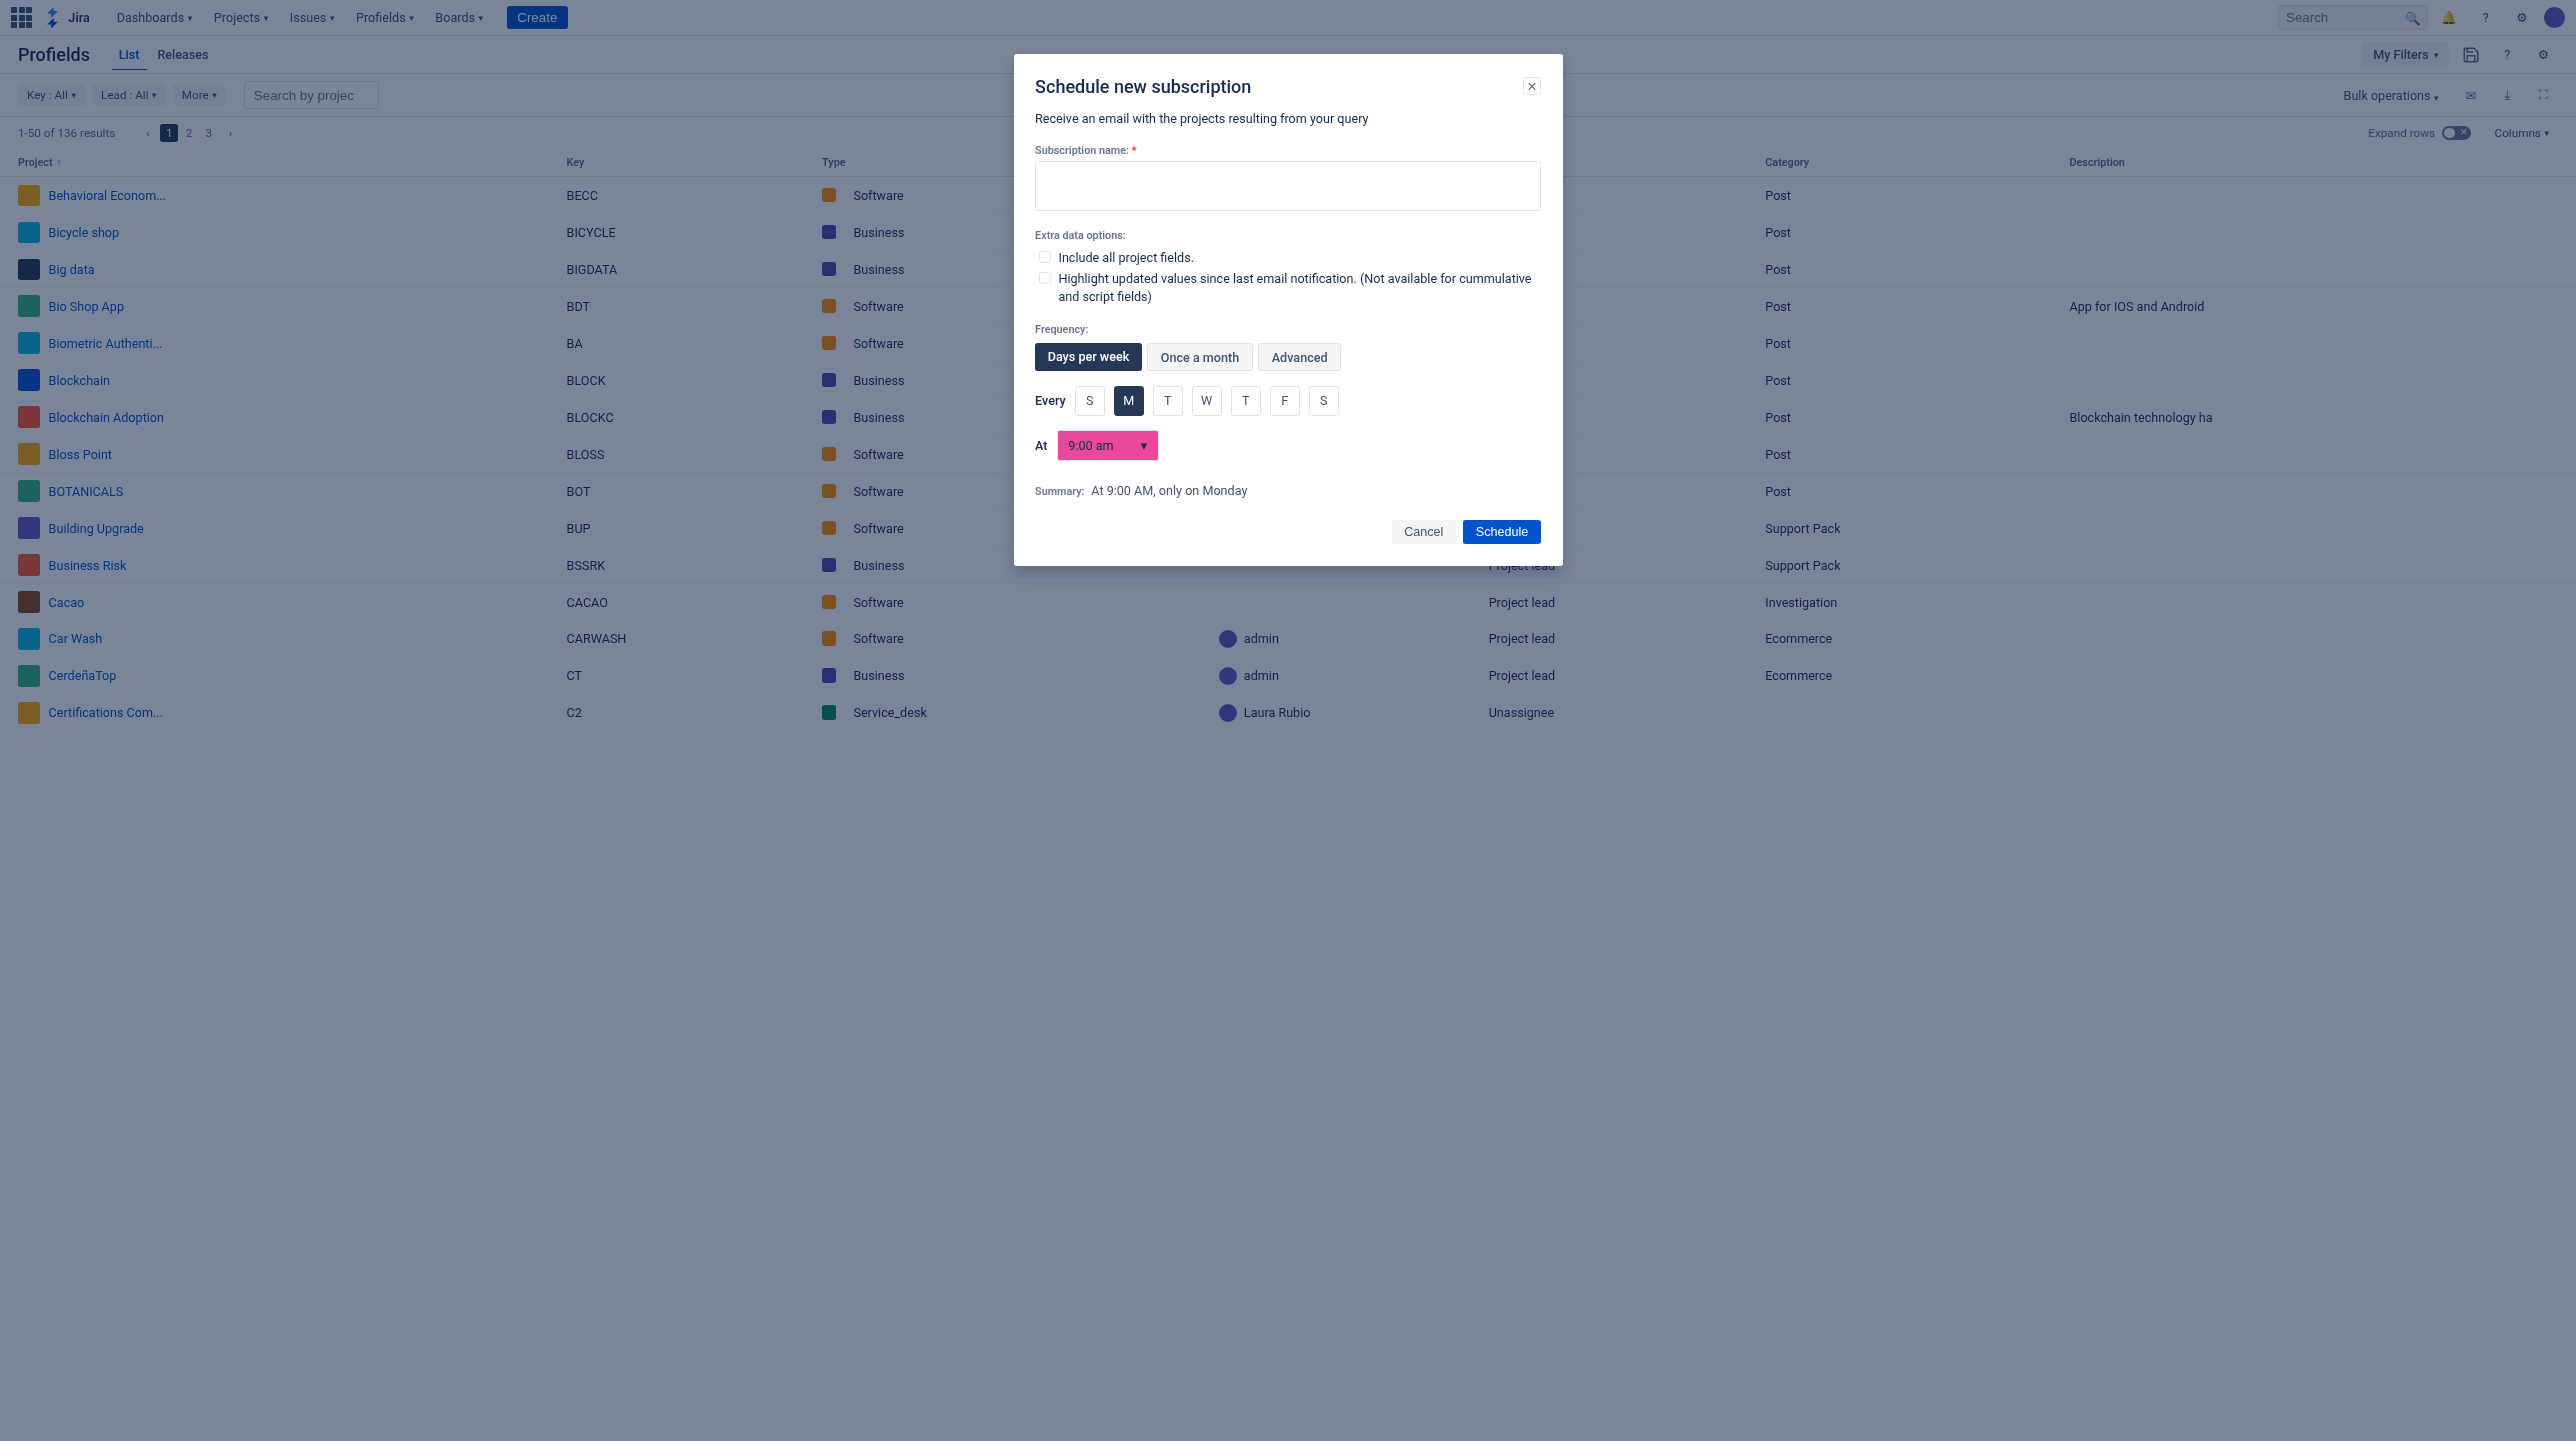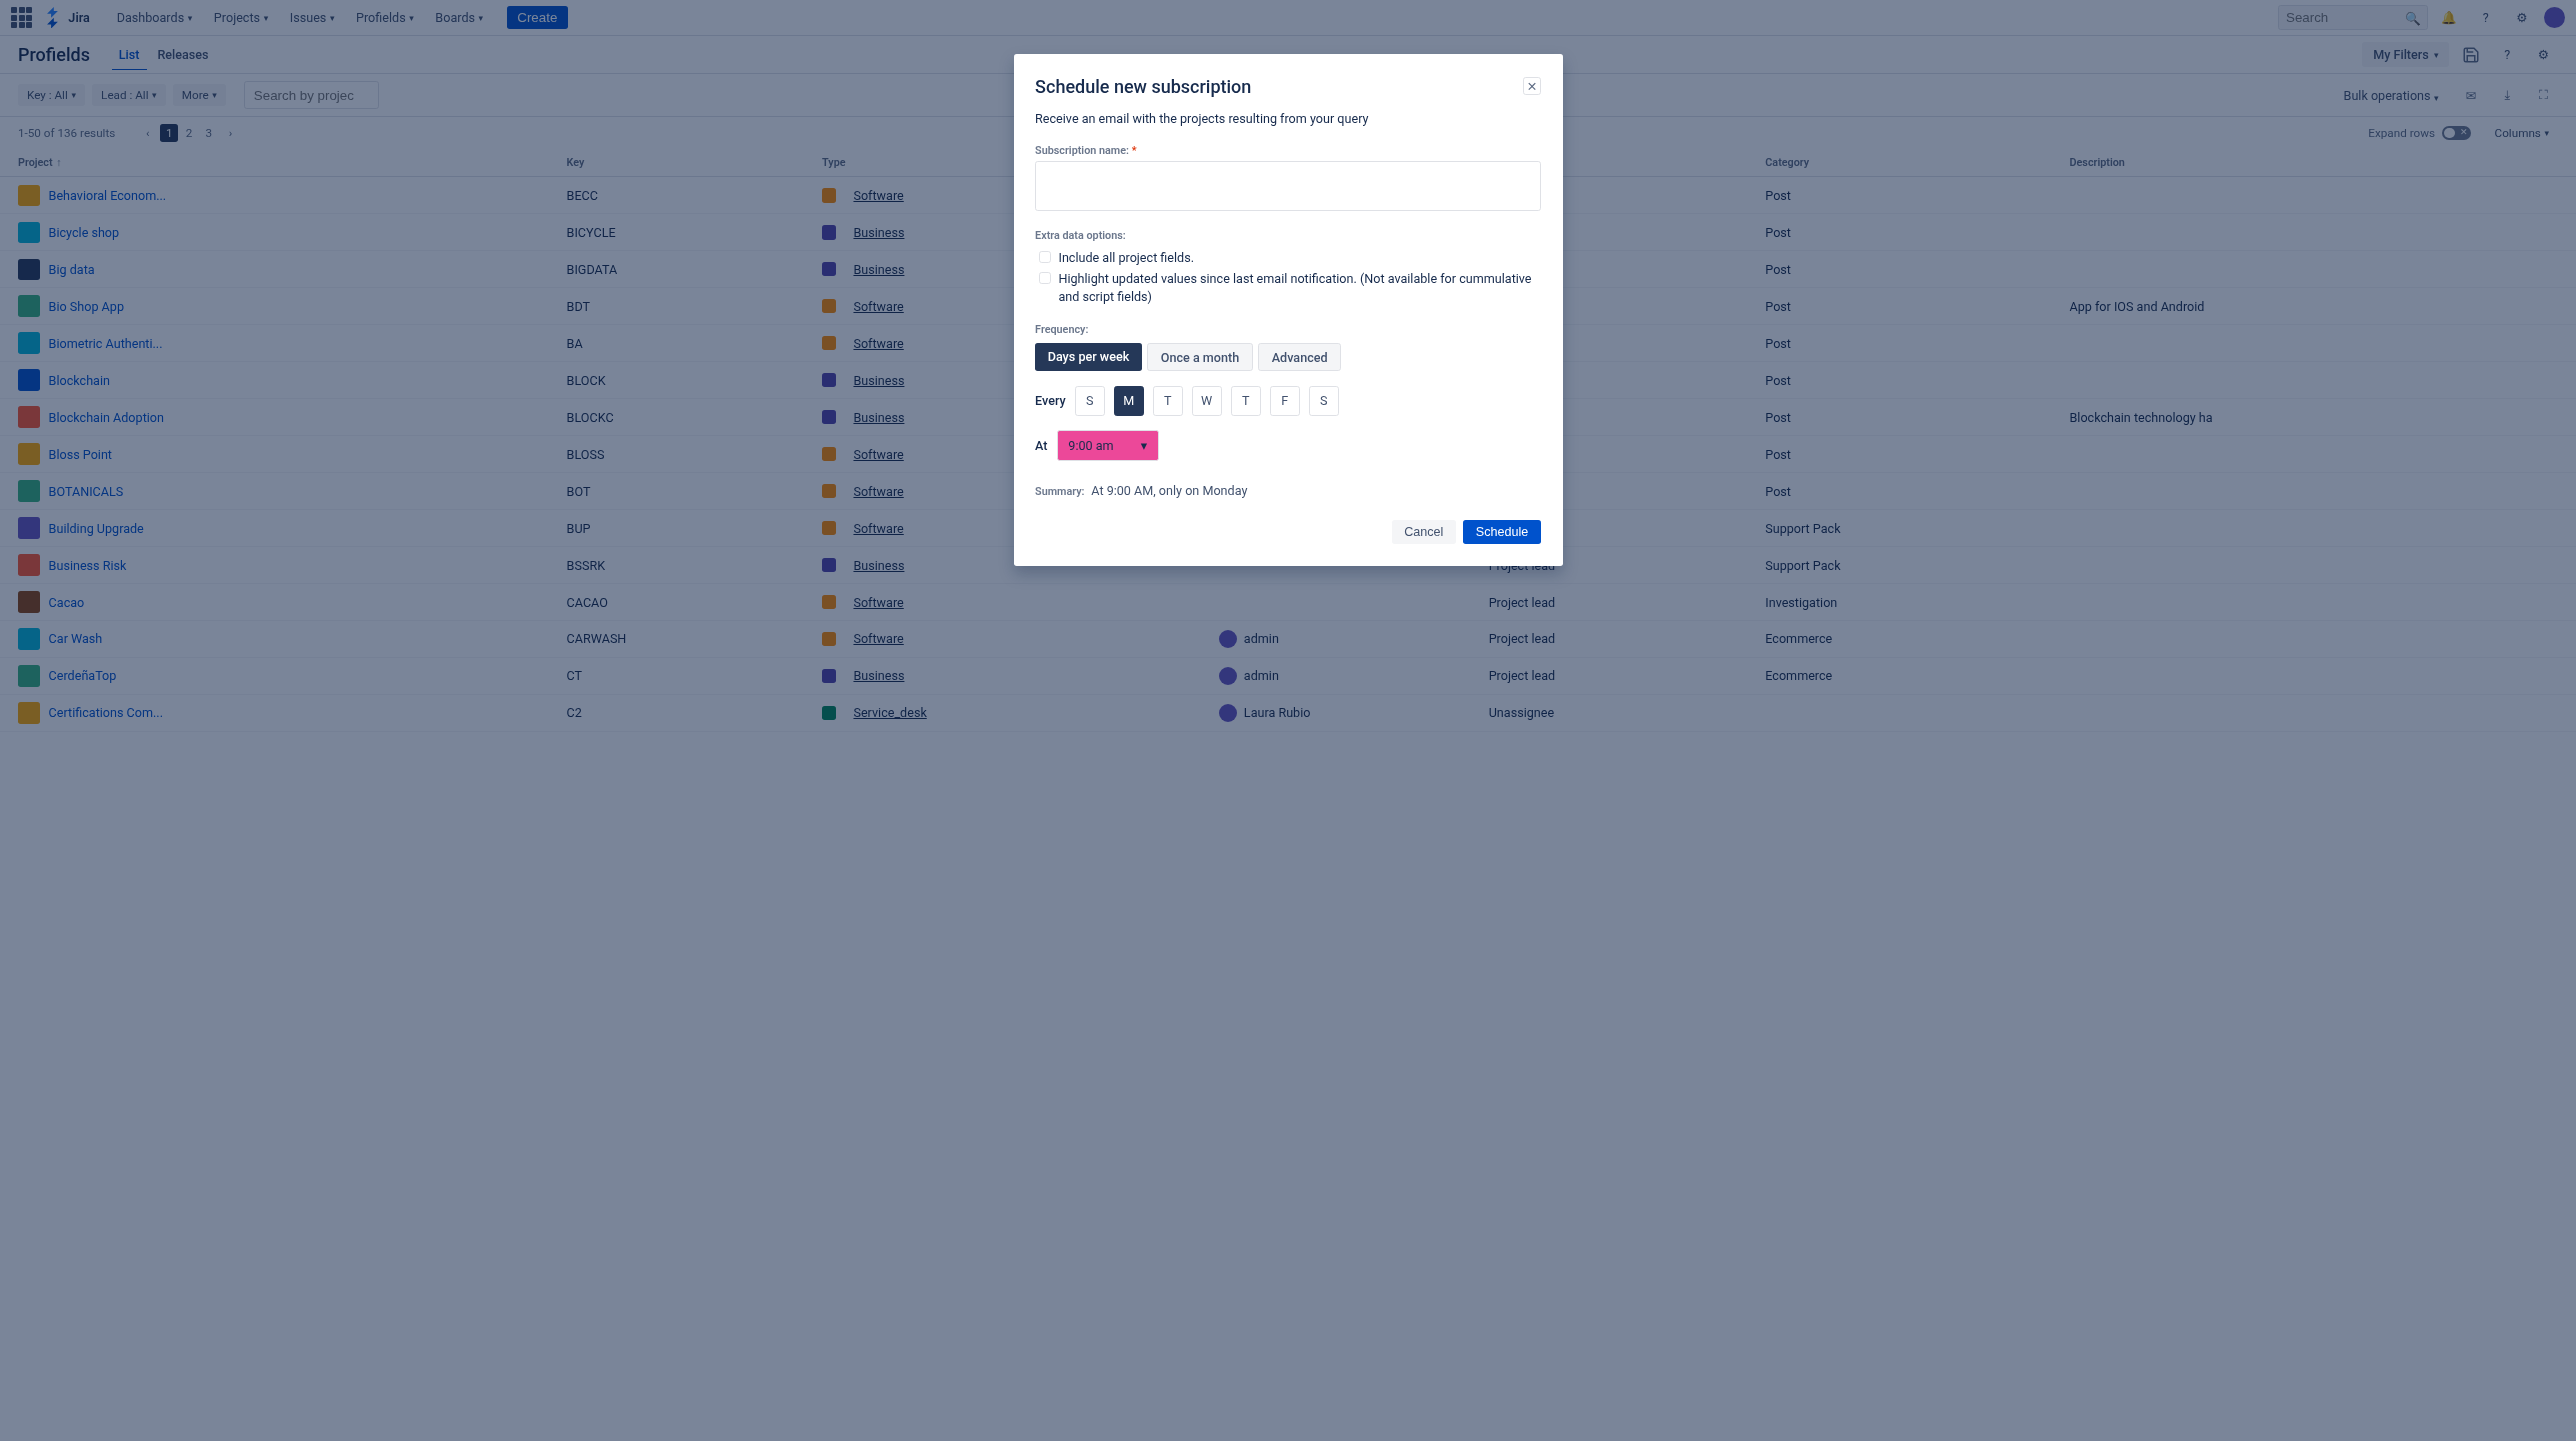--- a/index.html
+++ b/index.html
@@ -59,21 +59,21 @@
     table { width: 100%; border-collapse: collapse; padding-left: 38px; }
     thead th { text-align: left; padding: 7.2px 10.8px; font-weight: 600; color: #5E6C84; font-size: 10.8px; border-bottom: 0.9px solid #DFE1E6; position: sticky; top: 0; background: #fff; }
     th.project-col { padding-left: 18px; }
     th .sort-arrow { margin-left: 3.6px; color: #5E6C84; }
     tbody tr { height: 36px; }
     tbody td { padding: 7.2px 10.8px; border-bottom: 0.9px solid #F4F5F7; font-size: 12.6px; color: #172B4D; }
     td.project-cell { padding-left: 18px; }
     .project-link { display: flex; align-items: center; gap: 9px; }
     .project-icon { width: 21.6px; height: 21.6px; border-radius: 2.7px; flex-shrink: 0; }
     .project-name { color: #0052CC; cursor: pointer; }
-    .type-cell { display: flex; align-items: center; gap: 17px; text-decoration: underline; }
+    .type-cell { display: flex; gap: 17px; }
     .type-icon { width: 14.4px; height: 14.4px; border-radius: 2.7px; flex-shrink: 0; }
     .type-software { background: #FF8B00; }
     .type-business { background: #5243AA; }
     .type-servicedesk { background: #00875A; }
     .user-cell { display: flex; align-items: center; gap: 7.2px; }
     .user-avatar { width: 18px; height: 18px; border-radius: 50%; flex-shrink: 0; }
     
     
     .modal-overlay { position: fixed; inset: 0; background: rgba(9, 30, 66, 0.54); display: flex; align-items: flex-start; justify-content: center; padding-top: 54px; z-index: 1000; }
     .modal { background: #fff; width: 549px; border-radius: 2.7px; padding: 21.6px; box-shadow: 0 7.2px 14.4px rgba(9,30,66,0.25); }

